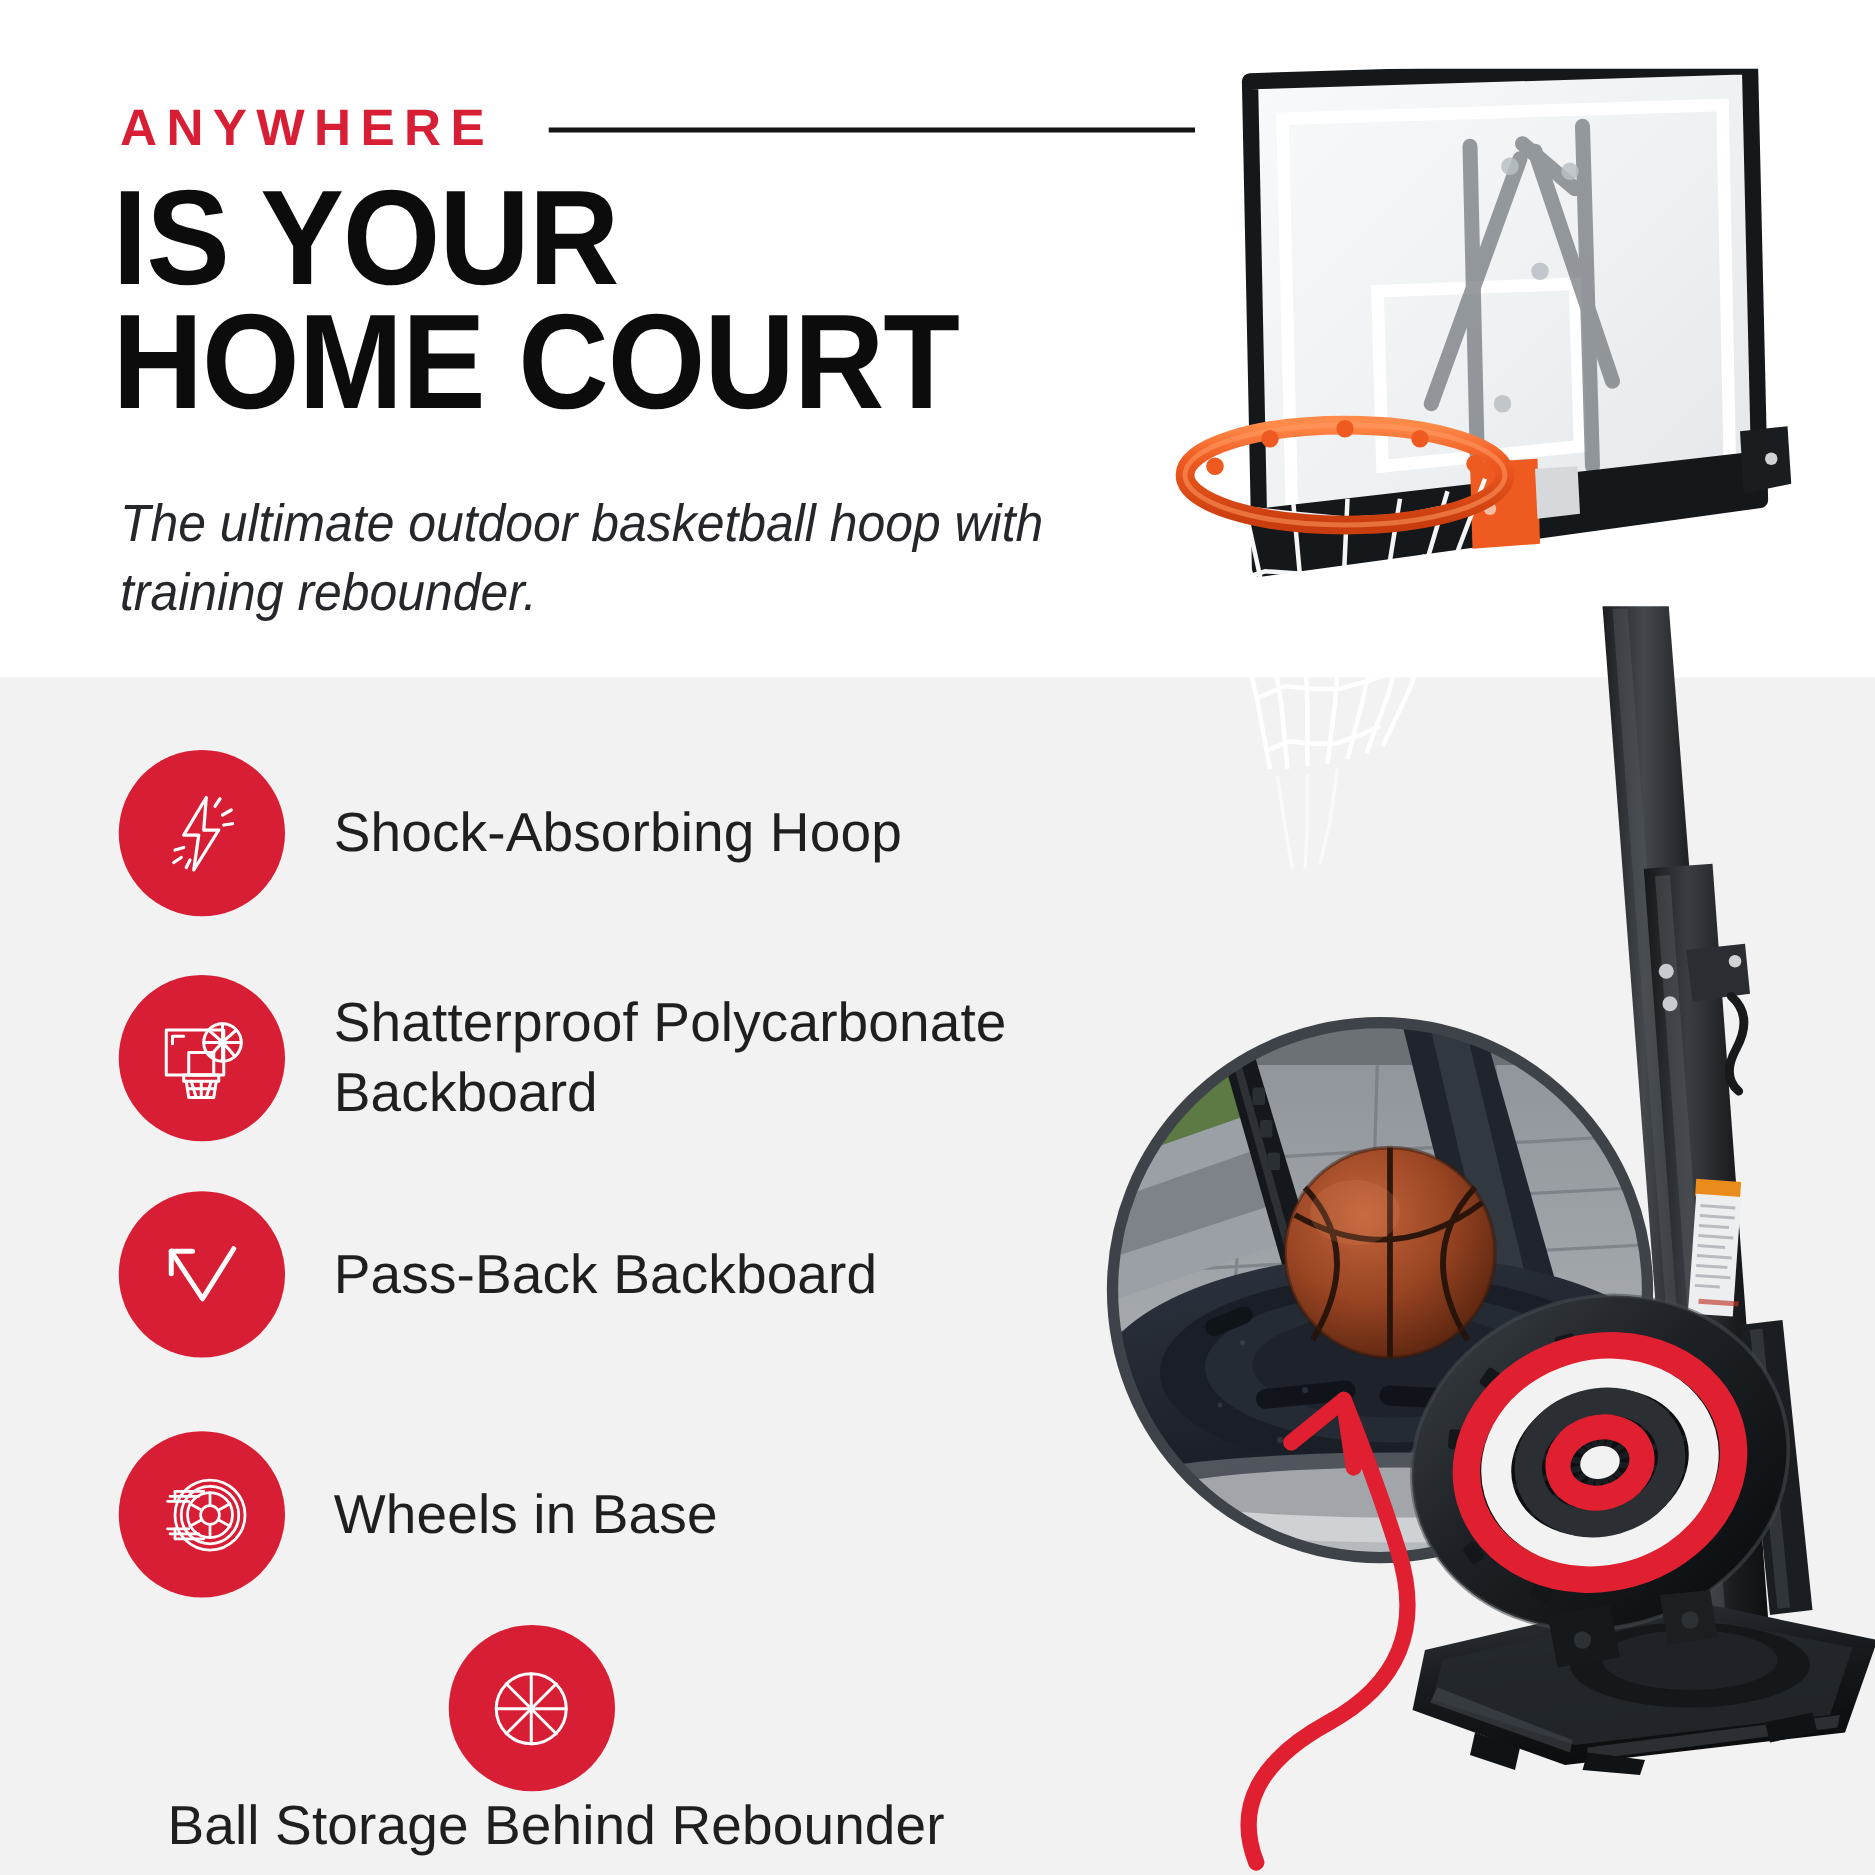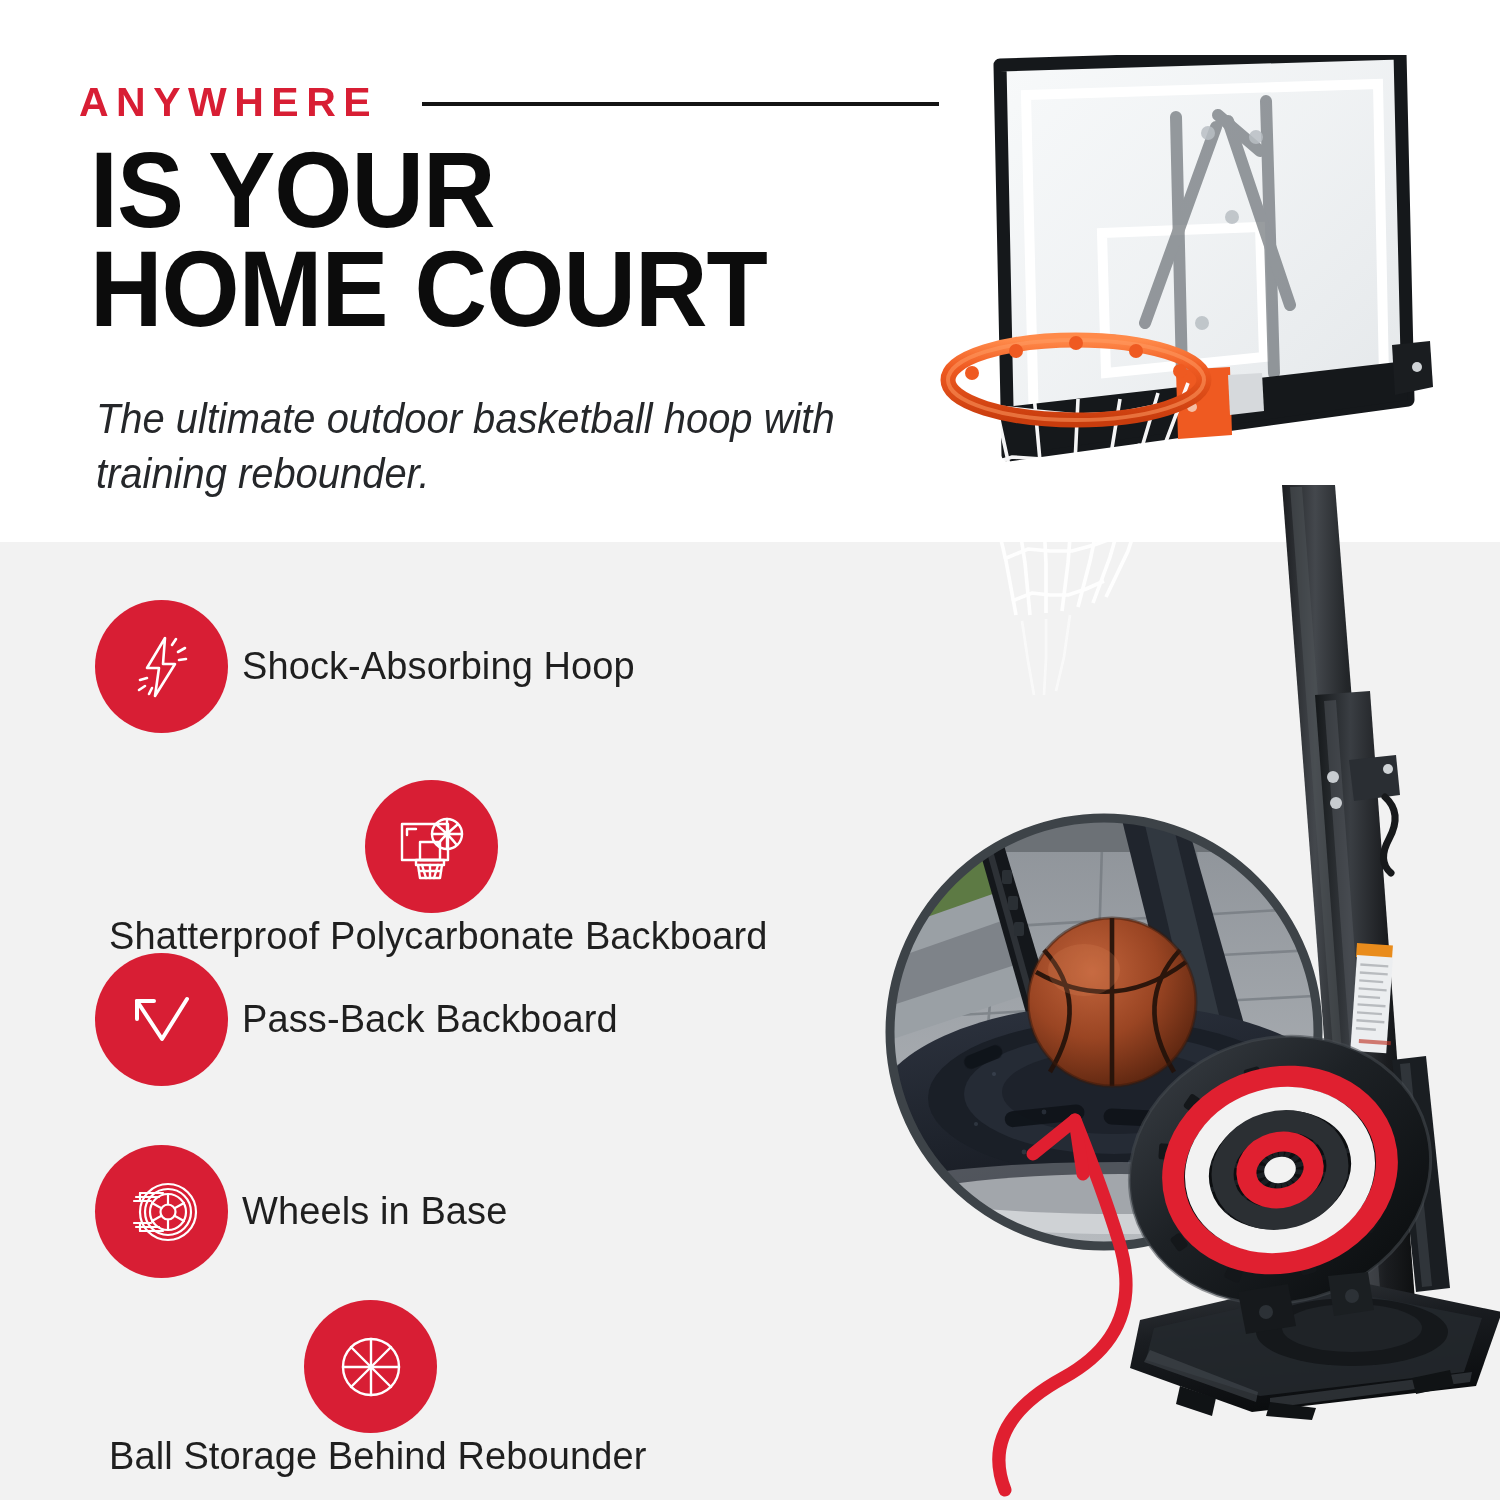--- a/index.html
+++ b/index.html
@@ -9,21 +9,21 @@
     font-family:"Liberation Sans","DejaVu Sans",sans-serif;
     -webkit-font-smoothing:antialiased;
   }
   .canvas{position:relative;width:1500px;height:1500px;overflow:hidden;background:#ffffff;}
 
   
   .band-top{position:absolute;left:0;top:0;width:1500px;height:542px;background:#ffffff;}
   .band-bottom{position:absolute;left:0;top:542px;width:1500px;height:958px;background:#f2f2f2;}
 
   
-  .eyebrow-row{position:absolute;left:79px;top:74px;width:860px;height:56px;display:flex;align-items:center;text-align:right;}
+  .eyebrow-row{position:absolute;left:96px;top:74px;width:860px;height:56px;display:flex;align-items:center;text-align:right;}
   .eyebrow{
     color:#d81e34;font-size:41px;font-weight:700;letter-spacing:7.5px;
     line-height:1;white-space:nowrap;font-family:"Liberation Sans",sans-serif;
   }
   .eyebrow-rule{flex:1 1 auto;height:4px;background:#141414;margin-left:44px;margin-top:3px;}
 
   .headline{
     position:absolute;left:90px;top:140px;width:900px;
     font-size:108px;line-height:0.92;font-weight:700;color:#0c0c0c;
     letter-spacing:-1px;
@@ -42,21 +42,21 @@
 
   
   .features{position:absolute;left:95px;top:600px;width:880px;}
   .feature{position:absolute;display:flex;align-items:center;}
   .fcircle{
     width:133px;height:133px;border-radius:50%;background:#d81e34;
     flex:0 0 133px;display:flex;align-items:center;justify-content:center;
   }
   .fcircle svg{display:block;}
   .flabel{
-    margin-left:14px;font-size:38px;line-height:1.26;color:#1f1f1f;font-weight:400;
+    margin-left:39px;font-size:44px;line-height:1.26;color:#1f1f1f;font-weight:400;
     letter-spacing:0.1px;
     font-family:"Liberation Sans","DejaVu Sans",sans-serif;
   }
 
   
   .photo-hoop{position:absolute;left:930px;top:55px;width:575px;height:1460px;}
   .photo-inset{position:absolute;left:884px;top:812px;width:440px;height:440px;}
   .arrow-layer{position:absolute;left:975px;top:1070px;width:300px;height:430px;}
   .rebounder{position:absolute;left:1120px;top:1020px;width:390px;height:400px;}
 </style>
@@ -391,21 +391,21 @@
               <path d="M54 30 l7 -1"></path>
             <path d="M22 48 l-7 2"></path>
               <path d="M20 56 l-6 4"></path>
               <path d="M27 58 l-3 6"></path>
           </g>
         </svg>
       </div>
       <div class="flabel">Shock-Absorbing Hoop</div>
     </div>
 
-    <div class="feature" style="top:180px;left:0px;flex-direction:column;">
+    <div class="feature" style="top:180px;left:0px;">
       <div class="fcircle">
         <svg width="78" height="78" viewBox="0 0 78 78">
           <g fill="none" stroke="#ffffff" stroke-width="2.4" stroke-linejoin="round" stroke-linecap="round">
             <path d="M10 16 L56 16 L56 52 L10 52 Z"></path>
             <path d="M15 21 L24 21 M15 21 L15 27"></path>
             <path d="M28 34 L48 34 L48 52 L28 52 Z"></path>
             <path d="M24 52 L52 52 L52 57 L24 57 Z"></path>
             <path d="M26 57 L28 70 L48 70 L50 57"></path>
             <path d="M30 57 L34 70 M38 57 L38 70 M46 57 L42 70"></path>
             <path d="M27 63 L49 63"></path>

